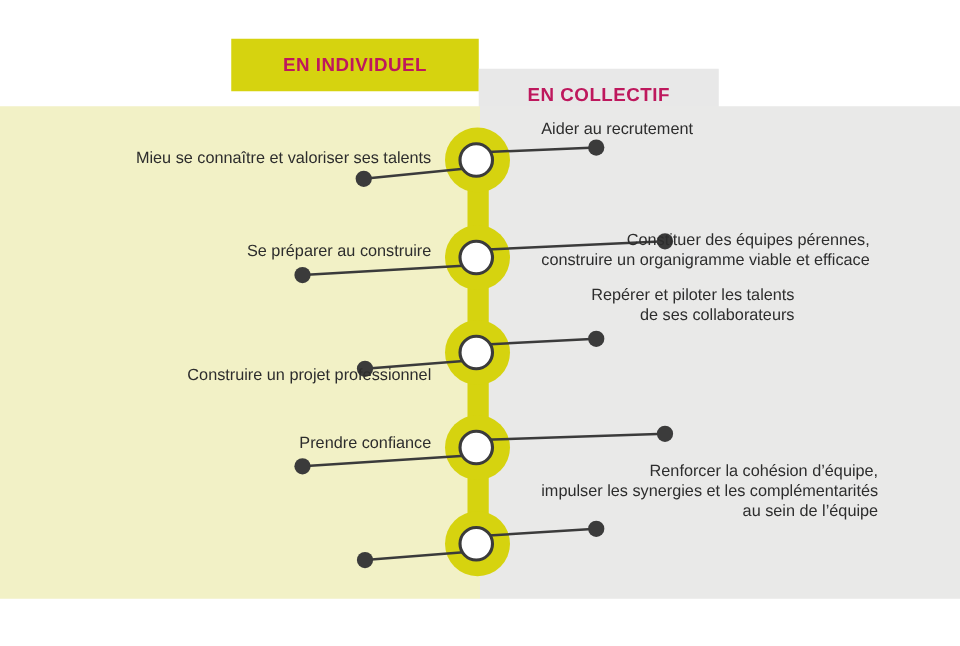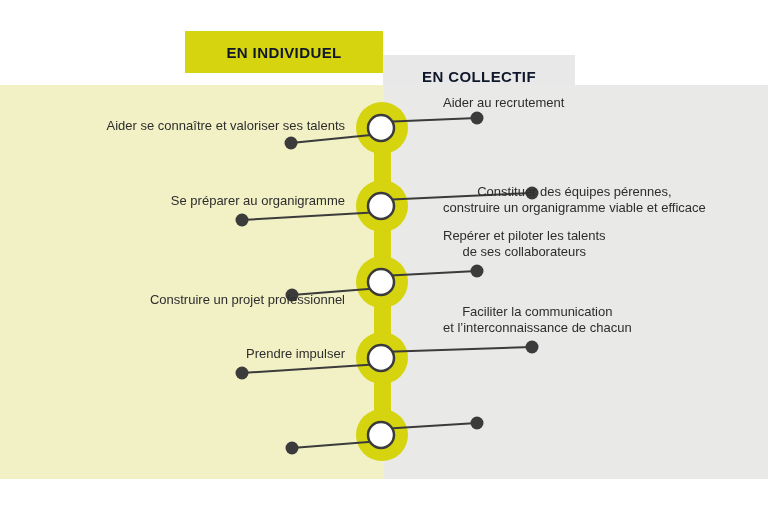--- a/index.html
+++ b/index.html
@@ -17,21 +17,21 @@
   .hdr-box {
     position: absolute;
     top: 31px;
     height: 42px;
     display: flex;
     align-items: center;
     justify-content: center;
     font-size: 15px;
     font-weight: 700;
     letter-spacing: 0.4px;
-    color: #0f172a;
+    color: #be185d;
   }
   .hdr-individual { left: 185px; width: 198px; background: #d6d30f; }
   .hdr-collective { left: 383px; width: 192px; background: #e8e8e8; margin-top: 24px; }
 
   
   .panel {
     position: absolute;
     top: 85px;
     height: 394px;
   }
@@ -47,31 +47,31 @@
   }
 
   
   .lbl {
     position: absolute;
     font-size: 13px;
     line-height: 16px;
     white-space: pre-line;
   }
   .lbl-left  { right: 423px; text-align: right; white-space: nowrap; }
-  .lbl-right { left: 443px; text-align: center; }
+  .lbl-right { left: 433px; text-align: right; }
 
   .l1 { top: 118px; }
   .l2 { top: 193px; }
   .l3 { top: 272px; margin-top: 20px; }
   .l4 { top: 346px; }
   .l5 { top: 424px; }
 
   .r1 { top: 95px; }
   .r2 { top: 152px; margin-top: 32px; }
-  .r3 { top: 228px; }
+  .r3 { top: 228px; margin-left: 40px; }
   .r4 { top: 304px; }
   .r5 { top: 369px; }
 </style>
 </head>
 <body>
 
 <div class="canvas">
 
   <div class="hdr-box hdr-individual">
     <span>EN INDIVIDUEL</span>
@@ -117,26 +117,27 @@
     <circle cx="532" cy="347" r="6.5" fill="#3b3b3b"></circle>
     <circle cx="477" cy="423" r="6.5" fill="#3b3b3b"></circle>
 
     <circle cx="381" cy="128" r="13" fill="#ffffff" stroke="#3b3b3b" stroke-width="2.5"></circle>
     <circle cx="381" cy="206" r="13" fill="#ffffff" stroke="#3b3b3b" stroke-width="2.5"></circle>
     <circle cx="381" cy="282" r="13" fill="#ffffff" stroke="#3b3b3b" stroke-width="2.5"></circle>
     <circle cx="381" cy="358" r="13" fill="#ffffff" stroke="#3b3b3b" stroke-width="2.5"></circle>
     <circle cx="381" cy="435" r="13" fill="#ffffff" stroke="#3b3b3b" stroke-width="2.5"></circle>
   </svg>
 
-  <div class="lbl lbl-left l1">Aider se connaître et valoriser ses talents</div>
-  <div class="lbl lbl-left l2">Se préparer au organigramme</div>
+  <div class="lbl lbl-left l1">Mieu se connaître et valoriser ses talents</div>
+  <div class="lbl lbl-left l2">Se préparer au construire</div>
   <div class="lbl lbl-left l3">Construire un projet professionnel</div>
-  <div class="lbl lbl-left l4">Prendre impulser</div>
+  <div class="lbl lbl-left l4">Prendre confiance</div>
 
   <div class="lbl lbl-right r1">Aider au recrutement</div>
   <div class="lbl lbl-right r2">Constituer des équipes pérennes,
 construire un organigramme viable et efficace</div>
   <div class="lbl lbl-right r3">Repérer et piloter les talents
 de ses collaborateurs</div>
-  <div class="lbl lbl-right r4">Faciliter la communication
-et l’interconnaissance de chacun</div>
+  <div class="lbl lbl-right r5">Renforcer la cohésion d’équipe,
+impulser les synergies et les complémentarités
+au sein de l’équipe</div>
 
 </div>
 
 </body></html>

